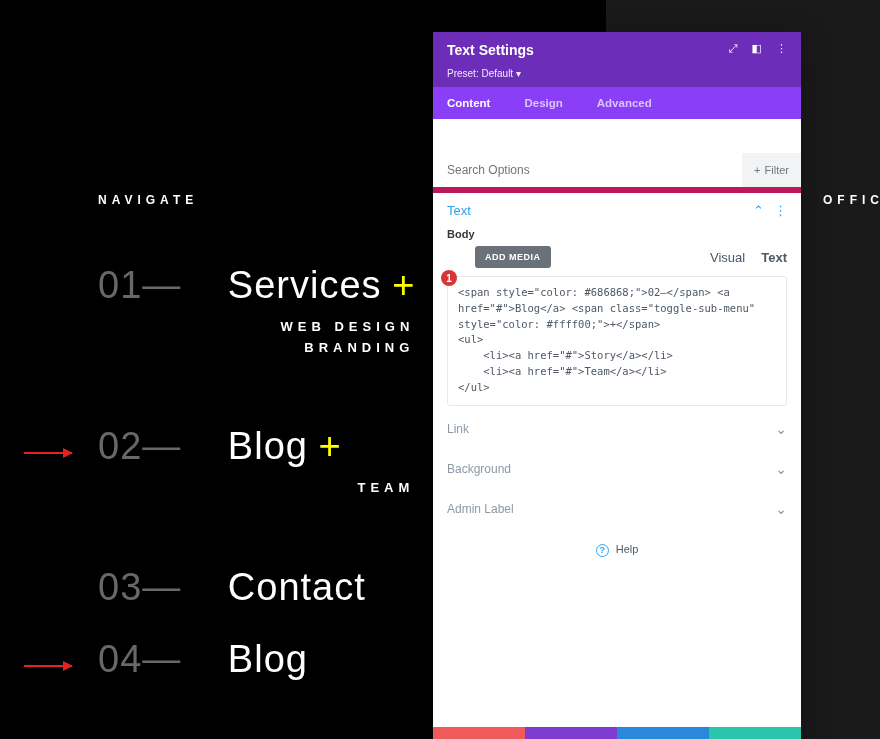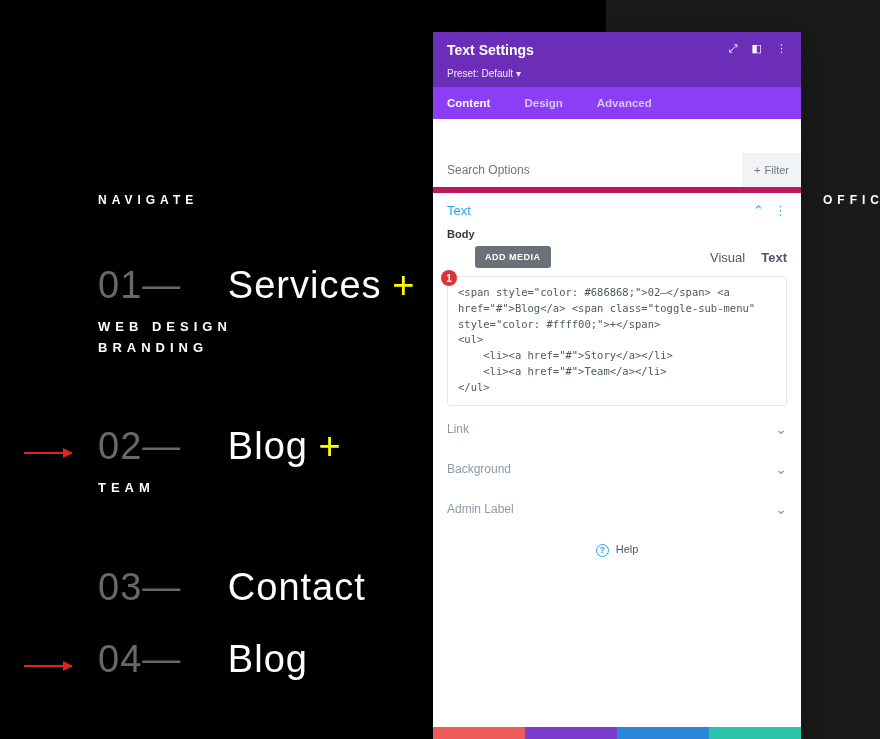--- a/index.html
+++ b/index.html
@@ -47,20 +47,22 @@
   font-size: 38px;
   font-weight: 300;
   line-height: 1.1;
 }
 .nav-item.tight { margin-bottom: 30px; }
 .nav-num { color: #686868; letter-spacing: 1px; }
 .nav-title { color: #fff; letter-spacing: 1px; margin-left: 36px; }
 .nav-plus { color: #ffff00; font-weight: 300; }
 .sub-list {
   margin-top: 10px;
+  margin-left: 40px;
+  text-align: right;
 }
 .sub-item {
   color: #fff;
   font-size: 13px;
   font-weight: 700;
   letter-spacing: 5px;
   line-height: 1.6;
 }
 .arrow {
   position: absolute;

